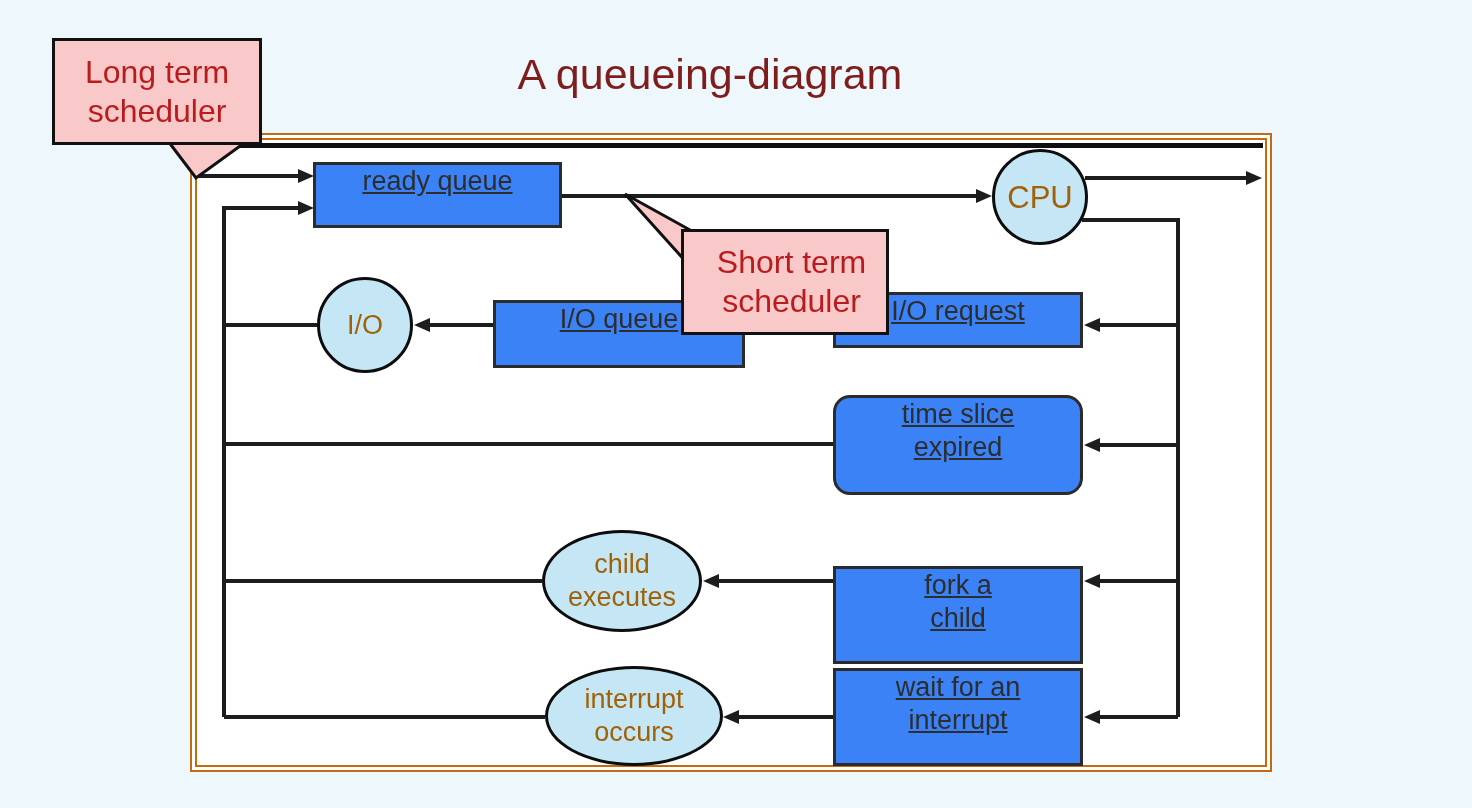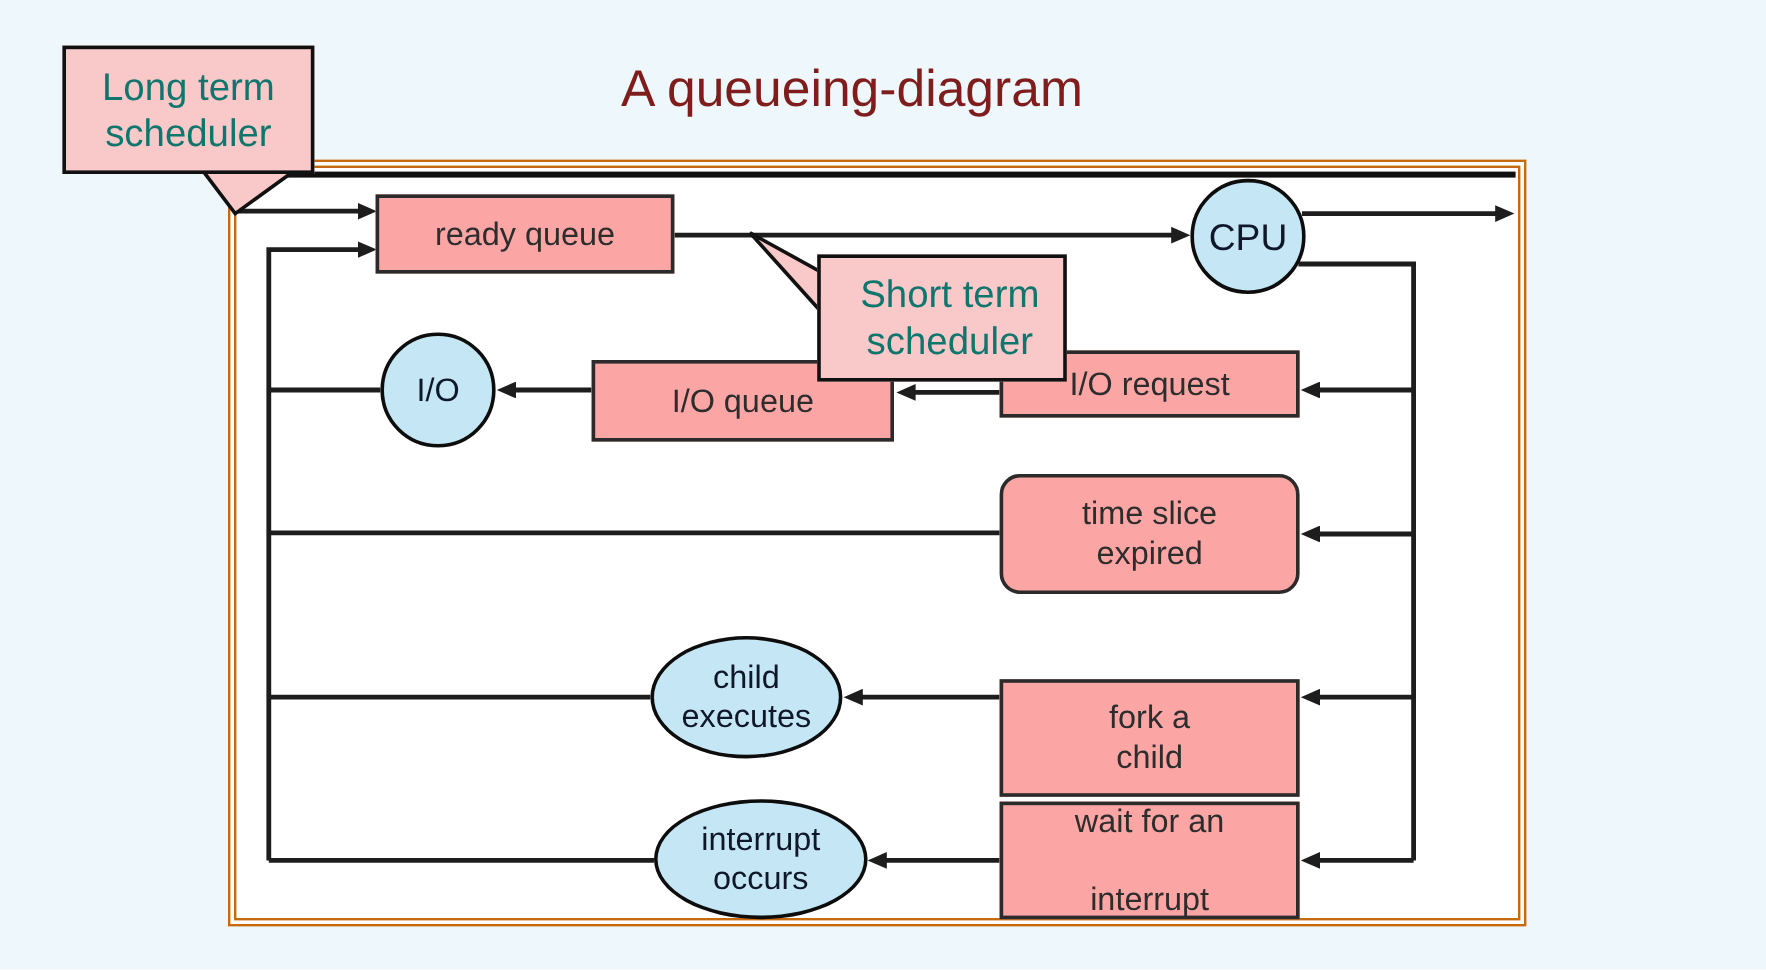--- a/index.html
+++ b/index.html
@@ -30,51 +30,51 @@
     left:197px;top:143px;width:1066px;height:5px;background:#101010;
   }
 
   
   svg.wires{left:0;top:0;width:1472px;height:808px;}
   svg .wire{stroke:#1d1d1d;stroke-width:4;fill:none;}
   svg .tail{stroke:#111;stroke-width:3;}
 
   
   .pbox{
-    box-sizing:border-box;background:#fca5a5;border:3px solid #2b2b2b;
-    display:flex;flex-direction:column;align-items:center;justify-content:center;
-    font-size:27px;color:#2d2d2d;line-height:33px;text-align:center;
+    box-sizing:border-box;background:#3b82f6;border:3px solid #2b2b2b;
+    display:flex;flex-direction:column;align-items:center;justify-content:flex-start;
+    font-size:27px;color:#2d2d2d;line-height:33px;text-align:center;text-decoration:underline;
   }
   
   .bubble{
     box-sizing:border-box;background:#c5e6f5;border:3px solid #0d0d0d;border-radius:50%;
     display:flex;flex-direction:column;align-items:center;justify-content:center;
-    font-size:27px;color:#0f172a;line-height:33px;text-align:center;
+    font-size:27px;color:#a16207;line-height:33px;text-align:center;
   }
   
   .callout{
     box-sizing:border-box;background:#f9c9c9;border:3px solid #111;
     display:flex;flex-direction:column;align-items:center;justify-content:center;
-    font-size:32px;color:#0f766e;line-height:39px;text-align:center;
+    font-size:32px;color:#b91c1c;line-height:39px;text-align:center;
   }
 
   #ready-queue   {left:313px;top:162px;width:249px;height:66px;}
   #io-queue      {left:493px;top:300px;width:252px;height:68px;}
   #io-request    {left:833px;top:292px;width:250px;height:56px;}
   #time-slice    {left:833px;top:395px;width:250px;height:100px;border-radius:17px;}
   #fork-child    {left:833px;top:532px;width:250px;height:98px;margin-top:34px;}
-  #wait-interrupt{left:833px;top:668px;width:250px;height:98px;gap:32px;}
+  #wait-interrupt{left:833px;top:668px;width:250px;height:98px;}
 
   #cpu           {left:992px;top:149px;width:96px;height:96px;font-size:31px;}
   #io            {left:317px;top:277px;width:96px;height:96px;font-size:27px;}
   #child-exec    {left:542px;top:530px;width:160px;height:102px;}
   #interrupt-occ {left:545px;top:666px;width:178px;height:100px;}
 
   #long-term-callout {left:52px;top:38px;width:210px;height:107px;}
-  #short-term-callout{left:681px;top:212px;width:208px;height:106px;padding-left:13px;}
+  #short-term-callout{left:681px;top:229px;width:208px;height:106px;padding-left:13px;}
 </style>
 </head>
 <body>
 
 <div class="abs title">A queueing-diagram</div>
 
 <div class="abs frame">
   <div class="frame-inner"></div>
 </div>
 

